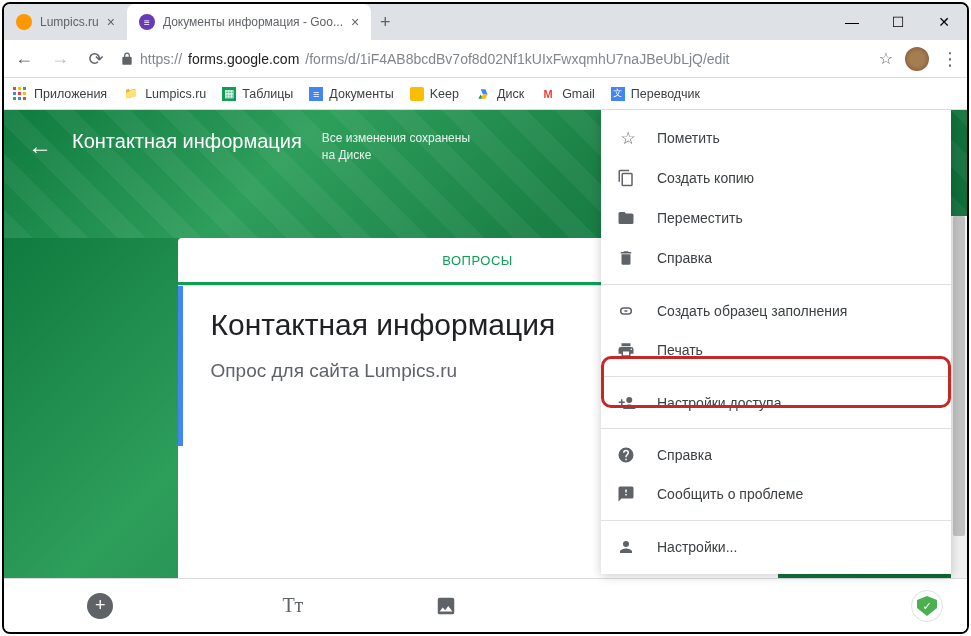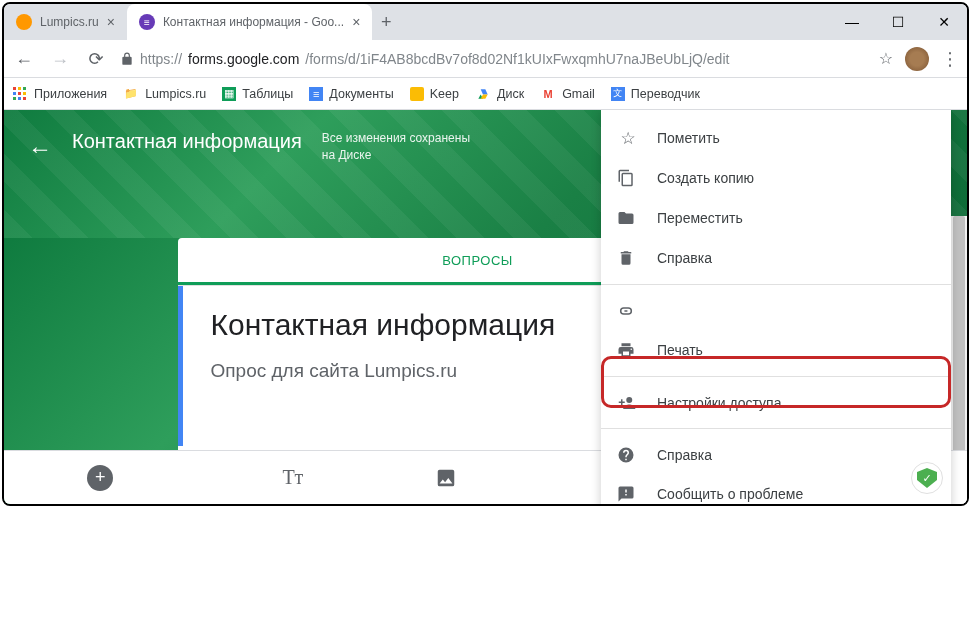--- a/index.html
+++ b/index.html
@@ -1,17 +1,17 @@
 <!DOCTYPE html>
 <html><head>
 <meta charset="utf-8">
 <style>
 * { margin: 0; padding: 0; box-sizing: border-box; font-family: Arial, sans-serif; }
 body { width: 971px; height: 636px; overflow: hidden; position: relative; background: #fff; }
-.window-frame { border: 2px solid #000; border-radius: 8px; width: 967px; height: 504px; margin: 2px; overflow: hidden; display: flex; flex-direction: column; position: relative; }
+.window-frame { border: 2px solid #000; border-radius: 8px; width: 967px; height: 632px; margin: 2px; overflow: hidden; display: flex; flex-direction: column; position: relative; }
 .titlebar { height: 36px; display: flex; align-items: stretch; background: #dee1e6; }
 .tab { display: flex; align-items: center; padding: 0 12px; gap: 8px; font-size: 12px; color: #5f6368; position: relative; }
 .tab.active { background: #fff; border-radius: 8px 8px 0 0; }
 .tab-favicon { width: 16px; height: 16px; border-radius: 50%; display: flex; align-items: center; justify-content: center; }
 .tab-close { color: #5f6368; font-size: 14px; cursor: pointer; }
 .new-tab { width: 28px; display: flex; align-items: center; justify-content: center; color: #5f6368; font-size: 18px; }
 .window-controls { margin-left: auto; display: flex; }
 .win-ctrl { width: 46px; display: flex; align-items: center; justify-content: center; font-size: 14px; color: #000; }
 .addrbar { height: 38px; background: #fff; display: flex; align-items: center; padding: 0 8px; gap: 12px; border-bottom: 1px solid #dadce0; }
 .nav-btn { color: #5f6368; font-size: 18px; width: 24px; text-align: center; }
@@ -61,21 +61,21 @@
 <div class="window-frame">
 
   <div class="titlebar">
     <div class="tab">
       <span class="tab-favicon" style="background:#ff9800"></span>
       <span>Lumpics.ru</span>
       <span class="tab-close">×</span>
     </div>
     <div class="tab active">
       <span class="tab-favicon" style="background:#673ab7;color:#fff;font-size:10px">≡</span>
-      <span>Контактная информация - Goo...</span>
+      <span>Документы информация - Goo...</span>
       <span class="tab-close">×</span>
     </div>
     <div class="new-tab">+</div>
     <div class="window-controls">
       <div class="win-ctrl">—</div>
       <div class="win-ctrl">☐</div>
       <div class="win-ctrl">✕</div>
     </div>
   </div>
 
@@ -213,20 +213,21 @@
             </svg>
           </span>
         <span>Справка</span>
       </div>
       <div class="dd-item sep">
         <span class="dd-icon">
             <svg width="18" height="18" viewBox="0 0 24 24" fill="#5f6368">
               <path d="M3.9 12a5 5 0 015-5H12v2H8.9a3 3 0 000 6H12v2H8.9a5 5 0 01-5-5zm6 1h4v-2h-4v2zm5.1-6H12v2h3.1a3 3 0 010 6H12v2h3.1a5 5 0 000-10z"></path>
             </svg>
           </span>
+        <span>Создать образец заполнения</span>
       </div>
       <div class="dd-item">
         <span class="dd-icon">
             <svg width="18" height="18" viewBox="0 0 24 24" fill="#5f6368">
               <path d="M19 8H5a3 3 0 00-3 3v6h4v4h12v-4h4v-6a3 3 0 00-3-3zm-3 11H8v-5h8v5zm3-7a1 1 0 110-2 1 1 0 010 2zm-1-9H6v4h12V3z"></path>
             </svg>
           </span>
         <span>Печать</span>
       </div>
       <div class="dd-item sep">

